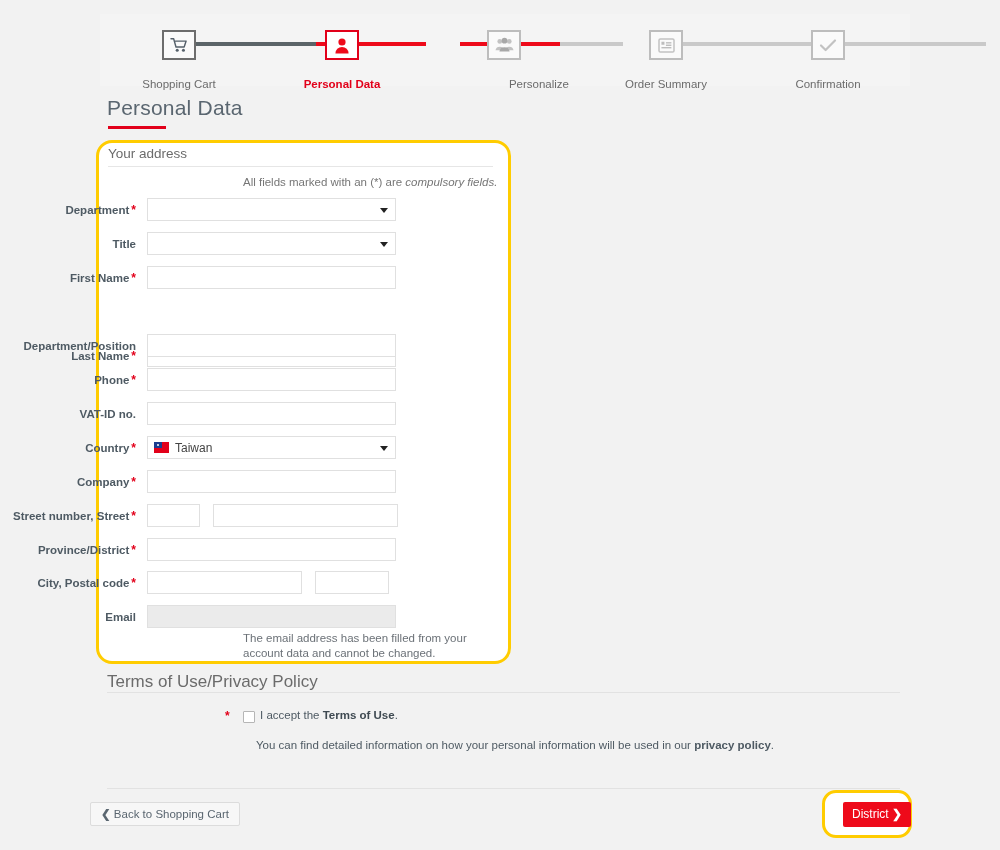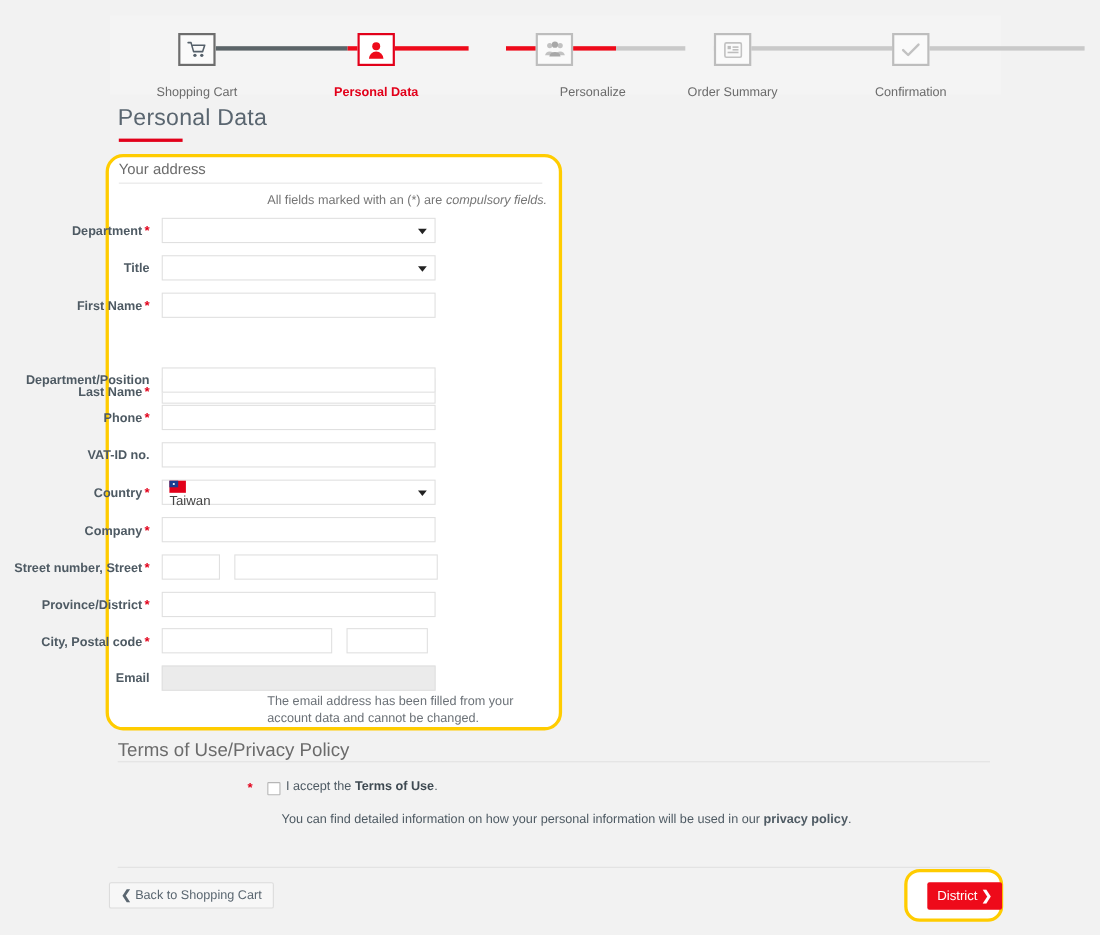--- a/index.html
+++ b/index.html
@@ -118,23 +118,22 @@
     background: #ffffff;
     font-size: 12px;
     color: #444;
     padding: 0 6px;
     font-family: "Liberation Sans", sans-serif;
     outline: none;
   }
   input.txt { border-radius: 0; }
   .selbox {
     position: relative;
-    display: flex; 
+    display: flex; align-items: center;
     padding: 0 6px;
-    flex-direction: column;
   }
   .selbox .caret {
     position: absolute;
     right: 7px; top: 50%;
     margin-top: -2px;
     width: 0; height: 0;
     border-left: 4px solid transparent;
     border-right: 4px solid transparent;
     border-top: 5px solid #222;
   }
@@ -216,21 +215,21 @@
 
   
   .footer-rule {
     position: absolute;
     left: 107px; top: 788px;
     width: 793px; height: 1px;
     background: #e2e2e2;
   }
   .btn-back {
     position: absolute;
-    left: 99px; top: 802px;
+    left: 90px; top: 802px;
     height: 24px;
     padding: 0 10px;
     background: #f7f7f7;
     border: 1px solid #dcdcdc;
     border-radius: 2px;
     font-size: 11.5px;
     color: #5a6670;
     line-height: 22px;
     cursor: pointer;
     white-space: nowrap;

